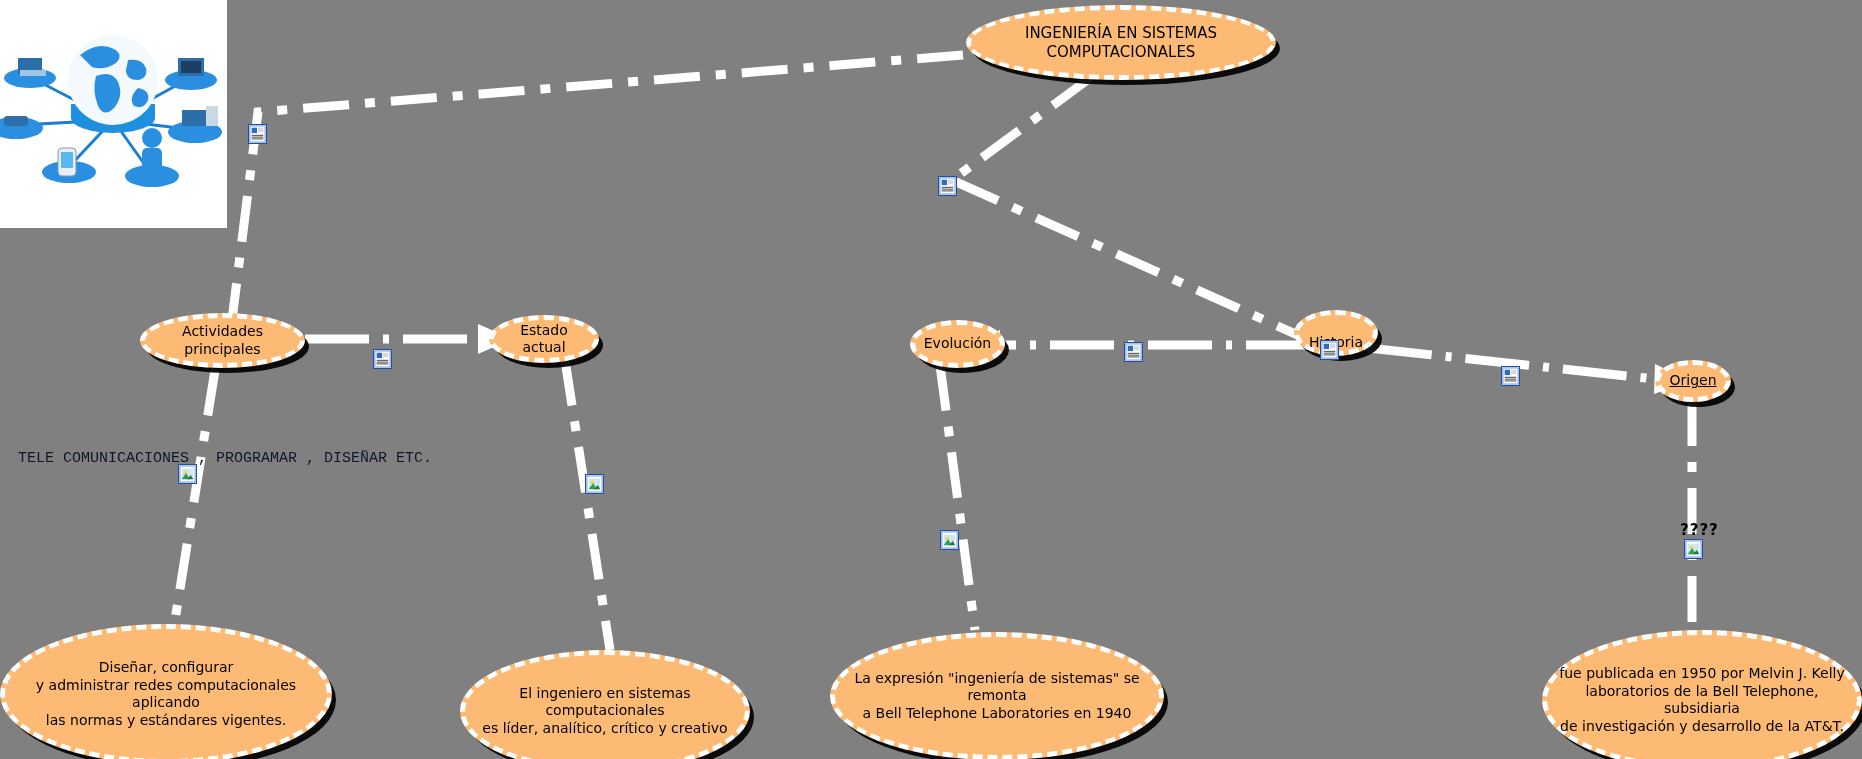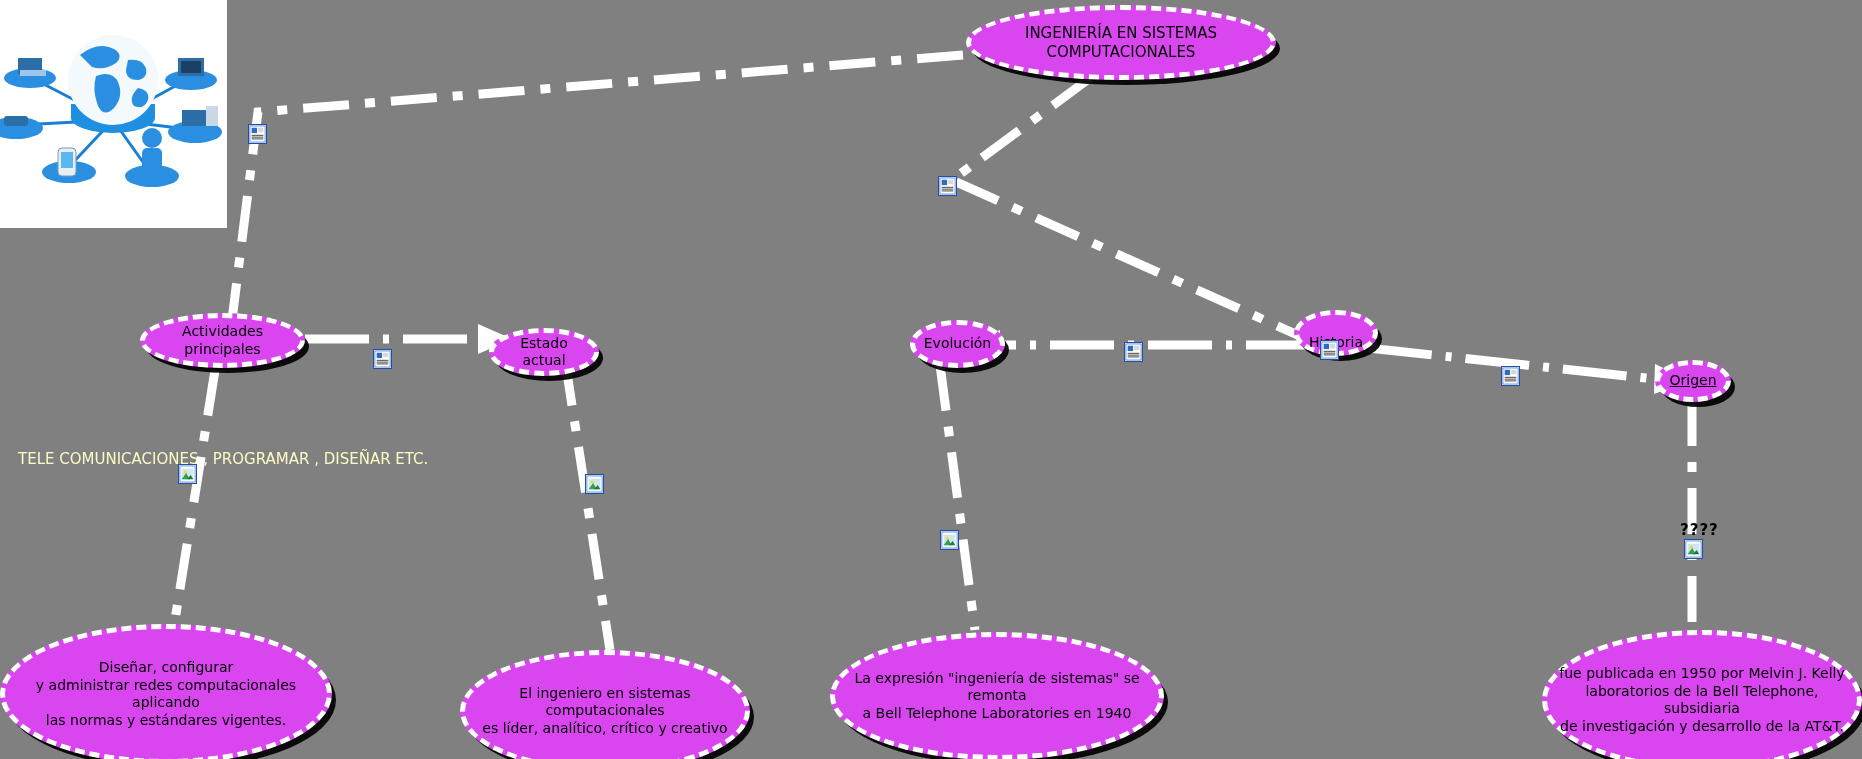--- a/index.html
+++ b/index.html
@@ -21,42 +21,43 @@
     width: 1862px;
     height: 759px;
     pointer-events: none;
   }
 
   
   .node {
     position: absolute;
     box-sizing: border-box;
     border-radius: 50%;
-    background: #d946ef;
+    background: #fdba74;
     border: 5px dashed #FFFFFF;
     display: flex;
     align-items: center;
     justify-content: center;
     text-align: center;
     color: #000000;
     line-height: 1.25;
     box-shadow: 5px 6px 0 -1px rgba(0,0,0,0.92);
   }
   .node .label { padding: 0 6px; white-space: pre-line; }
 
   .node-title   { font-size: 15px; }
   .node-mid     { font-size: 14px; }
   .node-leaf    { font-size: 14px; }
 
   
   .plain-text {
     position: absolute;
-    color: #fef9c3;
+    color: #0f172a;
     font-size: 15px;
     white-space: nowrap;
+    font-family: Liberation Mono, monospace;
   }
   .qmark {
     position: absolute;
     color: #000000;
     font-size: 15px;
     font-weight: bold;
     letter-spacing: 1px;
   }
 
   
@@ -157,21 +158,21 @@
   </div>
 
   <div class="node node-title" style="left:966px; top:5px; width:310px; height:75px;">
     <span class="label">INGENIERÍA EN SISTEMAS COMPUTACIONALES</span>
   </div>
 
   <div class="node node-mid" style="left:140px; top:313px; width:165px; height:55px;">
     <span class="label">Actividades principales</span>
   </div>
 
-  <div class="node node-mid" style="left:489px; top:328px; width:110px; height:48px;">
+  <div class="node node-mid" style="left:489px; top:315px; width:110px; height:48px;">
     <span class="label">Estado actual</span>
   </div>
 
   <div class="node node-mid" style="left:910px; top:320px; width:95px; height:48px;">
     <span class="label">Evolución</span>
   </div>
 
   <div class="node node-mid" style="left:1294px; top:310px; width:84px; height:46px;align-items:flex-end;">
     <span class="label">Historia</span>
   </div>

